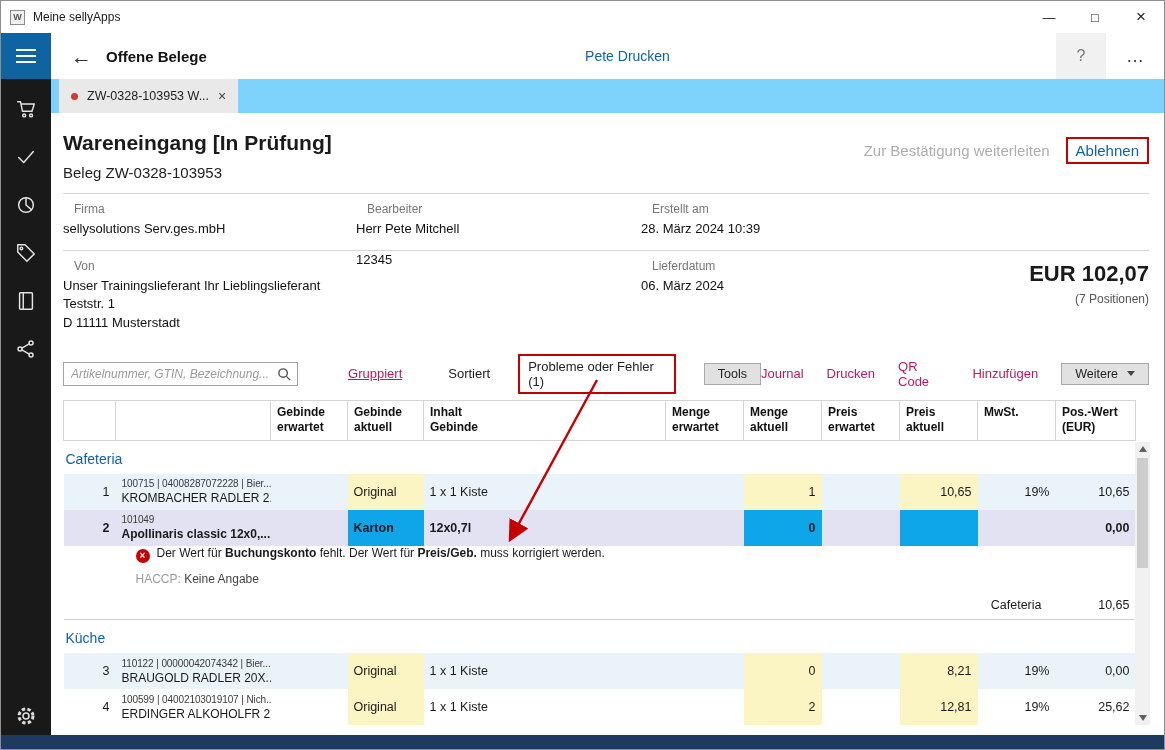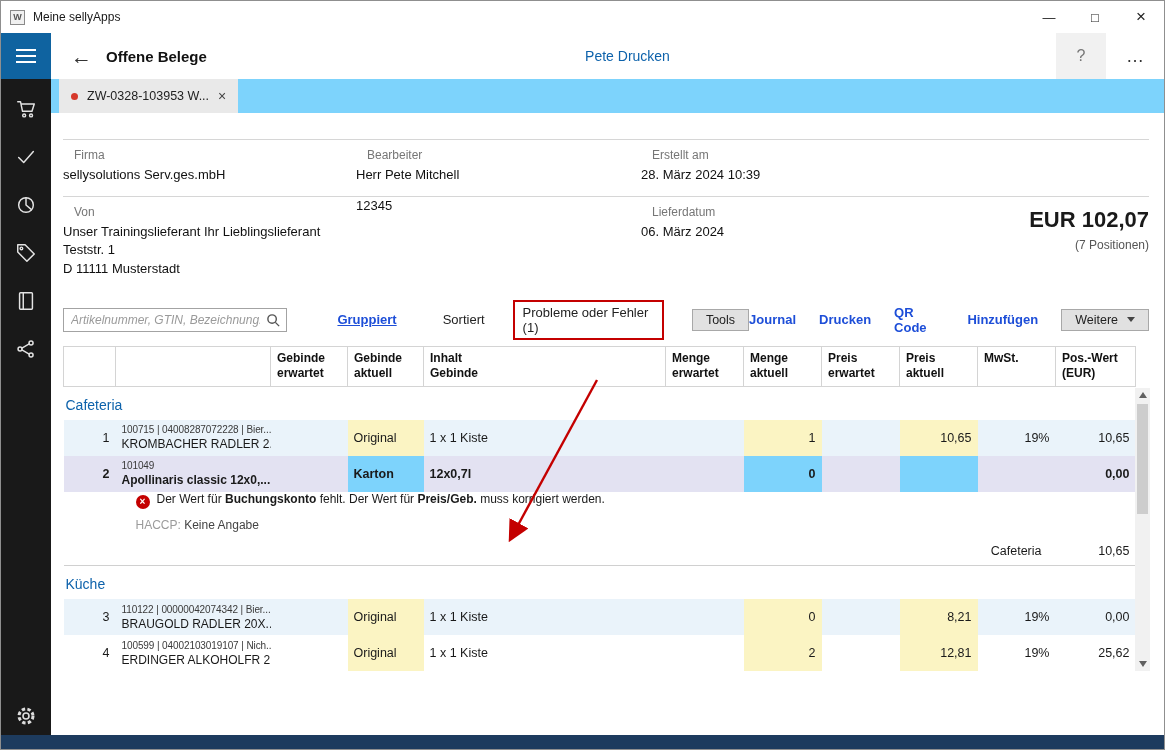--- a/index.html
+++ b/index.html
@@ -67,21 +67,21 @@
   .total-amount { font-size:22px; font-weight:bold; margin-top:10px; }
   .total-positions { font-size:12px; color:#555; margin-top:5px; }
 
   
   .toolbar { display:flex; align-items:center; margin-top:16px; height:28px; }
   .search-box { position:relative; width:248px; height:24px; border:1px solid #a3a3a3; background:#fff; }
   .search-box input { width:100%; height:100%; border:0; outline:none; padding:0 26px 0 7px; font-size:12px; font-family:"Liberation Sans", sans-serif; }
   .search-box input::placeholder { font-style:italic; color:#9a9a9a; }
   .search-icon { position:absolute; right:5px; top:4px; }
   .search-icon svg { stroke:#555; fill:none; stroke-width:1.5; }
-  .tb-link { color:#1d4ed8; font-size:13px; text-decoration:none;font-weight:bold; }
+  .tb-link { color:#be185d; font-size:13px; text-decoration:none; }
   .tb-link.underlined { text-decoration:underline; }
   .tb-plain { color:#222; font-size:13px; }
   .tb-btn { background:#e1e1e1; border:1px solid #a8a8a8; font-size:12.5px; font-family:"Liberation Sans", sans-serif; padding:3px 13px; color:#222; display:inline-flex; align-items:center; gap:9px; }
   .caret { width:0; height:0; border-left:4px solid transparent; border-right:4px solid transparent; border-top:5px solid #444; display:inline-block; }
   .ml-grouped { margin-left:50px; } .ml-sorted { margin-left:46px; } .ml-problems { margin-left:28px; }
   .ml-tools { margin-left:28px; } .ml-auto { margin-left:auto; } .ml-link { margin-left:23px; } .ml-more { margin-left:23px; }
 
   
   .table-wrap { position:relative; margin-top:12px; width:1087px; }
   table { border-collapse:collapse; table-layout:fixed; width:1072px; }
@@ -89,21 +89,21 @@
              border:1px solid #d4d4d4; height:40px; color:#111; }
   thead th span { white-space:pre-line; line-height:1.3; }
   tbody td { padding:0 6px; vertical-align:middle; font-size:12.5px; overflow:hidden; }
   tr.ghead td { color:#0d62ab; font-size:14px; padding:10px 2px 7px 2px; background:#fff; }
   tr.row { height:36px; }
   tr.stripe { background:#eaf3fa; }
   tr.selected { background:#e3e2f2; }
   tr.selected td { font-weight:bold; }
   td.num { text-align:right; }
   td.y { background:#fbf4c3; }
-  td.g { background:#7dd3fc; }
+  td.g { background:#0ea5e9; }
   .code { font-size:10px; color:#3a3a3a; white-space:nowrap; letter-spacing:-0.1px; font-weight:normal; }
   .pname { font-size:12px; margin-top:2px; white-space:nowrap; }
   tr.sub { height:22px; background:#fff; }
   tr.sub td { font-size:12px; }
   .haccp-label { color:#9b9b9b; }
   .haccp-value { color:#444; }
   .err-icon { display:inline-block; width:14px; height:14px; border-radius:50%; background:#c40000; color:#fff;
               font-size:10px; line-height:14px; text-align:center; margin-right:7px; vertical-align:-2px; font-weight:bold; }
   tr.gfooter { height:30px; }
   tr.gfooter td { border-bottom:1px solid #d0d0d0; font-size:12.5px; }
@@ -204,20 +204,30 @@
     <div class="tabstrip">
       <div class="tab">
         <span class="tab-dot"></span>
         <span>ZW-0328-103953 W...</span>
         <span class="tab-close">×</span>
       </div>
     </div>
 
     <div class="content">
 
+      <div class="doc-header">
+        <div>
+          <div class="doc-title">Wareneingang [In Prüfung]</div>
+          <div class="doc-beleg">Beleg ZW-0328-103953</div>
+        </div>
+        <div class="doc-actions">
+          <span class="forward-action">Zur Bestätigung weiterleiten</span>
+          <span class="reject-action redbox">Ablehnen</span>
+        </div>
+      </div>
 
       <div class="hr"></div>
 
       <div class="fields-row">
         <div class="fcol1">
           <div class="flabel">Firma</div>
           <div class="fvalue">sellysolutions Serv.ges.mbH</div>
         </div>
         <div class="fcol2">
           <div class="flabel">Bearbeiter</div>

